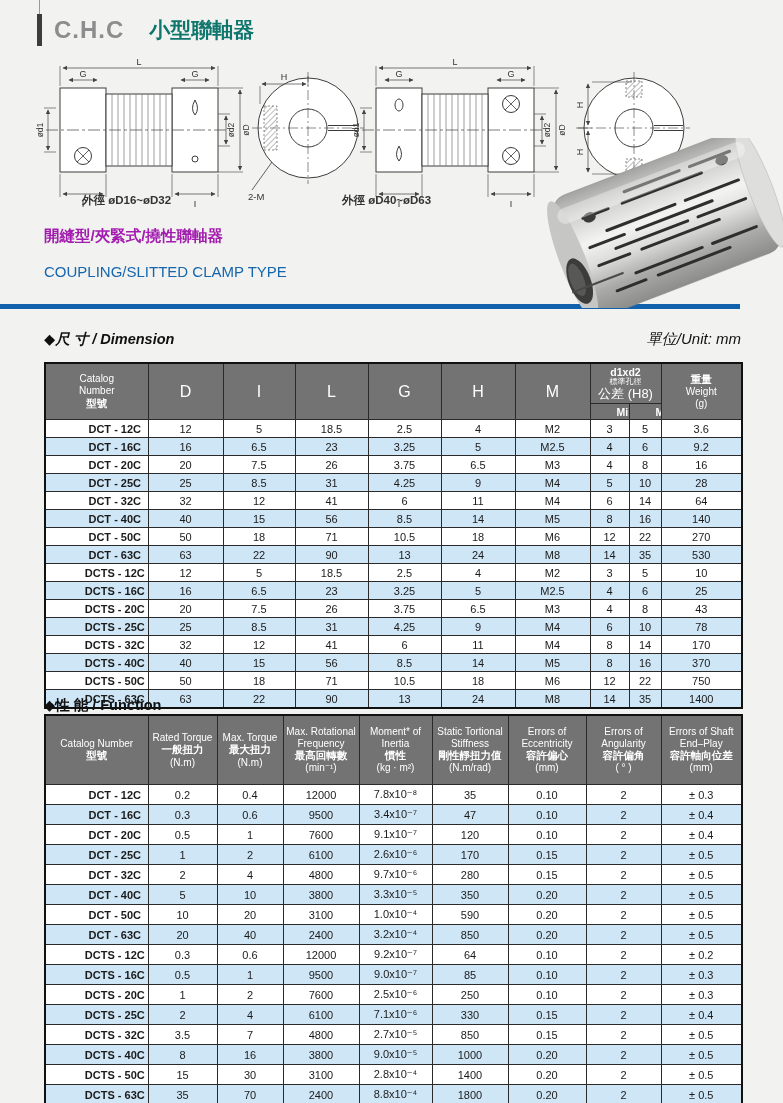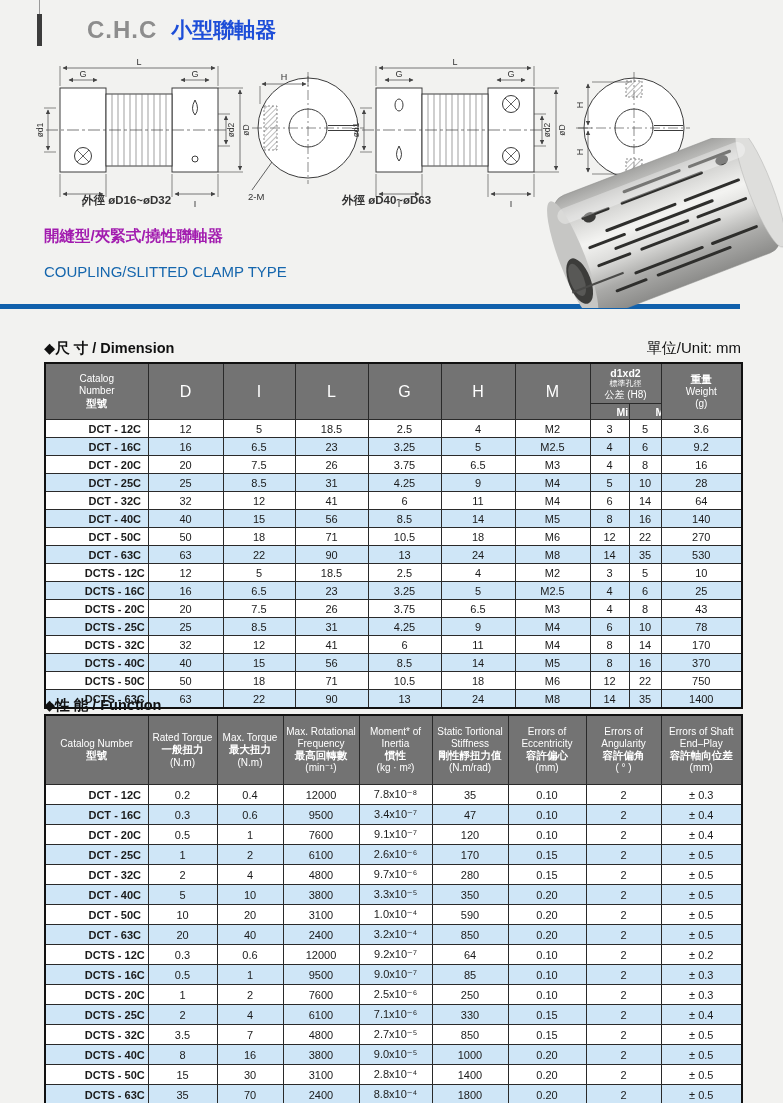--- a/index.html
+++ b/index.html
@@ -10,57 +10,57 @@
     color:#1a1a1a;
     position:relative;
     overflow:hidden;
   }
   .page{position:absolute;inset:0;}
 
   
   .top-tick{position:absolute;left:39px;top:0;width:1px;height:14px;background:#9a9a9a;}
   .brand{position:absolute;left:37px;top:14px;display:flex;align-items:center;}
   .brand-bar{width:5px;height:32px;background:#3c3c3c;margin-right:12px;}
-  .brand-name{font-size:24px;font-weight:bold;color:#8d8d8d;letter-spacing:1px;margin-left:33px;}
-  .brand-suffix{font-size:21px;color:#1d4ed8;margin-left:14px;font-weight:bold;}
+  .brand-name{font-size:24px;font-weight:bold;color:#8d8d8d;letter-spacing:1px;}
+  .brand-suffix{font-size:21px;color:#0f766e;margin-left:25px;font-weight:bold;}
 
   
   svg.drawings{position:absolute;left:36px;top:52px;}
   svg text{font-family:"Liberation Sans","DejaVu Sans",sans-serif;fill:#333;}
   .caption{position:absolute;font-size:11.5px;font-weight:bold;color:#333;}
   .caption-a{left:82px;top:193px;}
   .caption-b{left:342px;top:193px;}
 
   
   svg.photo{position:absolute;left:545px;top:138px;z-index:3;}
 
   
   .title-block{position:absolute;left:44px;top:224px;z-index:2;}
   .title-block h1{margin:0;font-size:31px;line-height:1.05;font-weight:bold;color:#1566ad;letter-spacing:0.5px;}
   .sub-zh{font-size:15.5px;font-weight:bold;color:#a21caf;margin-top:2px;}
   .sub-en{font-size:15px;color:#1566ad;margin-top:16px;}
   .blue-rule{position:absolute;left:0;top:304px;width:740px;height:5px;background:#1161ac;z-index:1;}
 
   
   .sec-head{position:absolute;left:44px;width:697px;display:flex;justify-content:space-between;align-items:baseline;}
-  .dim-head{top:339px;}
+  .dim-head{top:330px;font-style:italic;}
   .fn-head{top:696px;}
   .sec-title{font-size:14.5px;font-weight:bold;color:#111;}
   .unit{font-size:15px;color:#111;}
 
   
   table{border-collapse:collapse;table-layout:fixed;position:absolute;left:44px;background:#fff;}
   .dim-table{top:362px;width:697px;}
   .fn-table{top:714px;width:697px;}
   th,td{border:1px solid #2a2a2a;padding:0;text-align:center;vertical-align:middle;overflow:hidden;}
   table{border:2px solid #111;}
   th{background:#737373;color:#fff;font-weight:normal;}
   th .ln{display:block;line-height:1.18;font-size:10px;}
   th .zh{display:block;line-height:1.25;font-size:10.5px;font-weight:bold;}
-  th .xs{font-size:10px;line-height:1.1;}
+  th .xs{font-size:13px;line-height:1.1;}
   .dim-table thead tr:first-child th{height:39px;}
   .dim-table thead tr.minmax th{height:15px;font-size:10.5px;font-weight:bold;padding-left:26px;}
   .dim-table td{height:17px;font-size:11px;}
   .fn-table thead th{height:68px;}
   .fn-table td{height:19px;font-size:11px;}
   tbody tr:nth-child(even) td{background:#cfe6f7;}
   tbody tr:nth-child(odd) td{background:#ffffff;}
   tbody td:first-child{font-weight:bold;padding-left:36px;}
 </style>
 </head>

